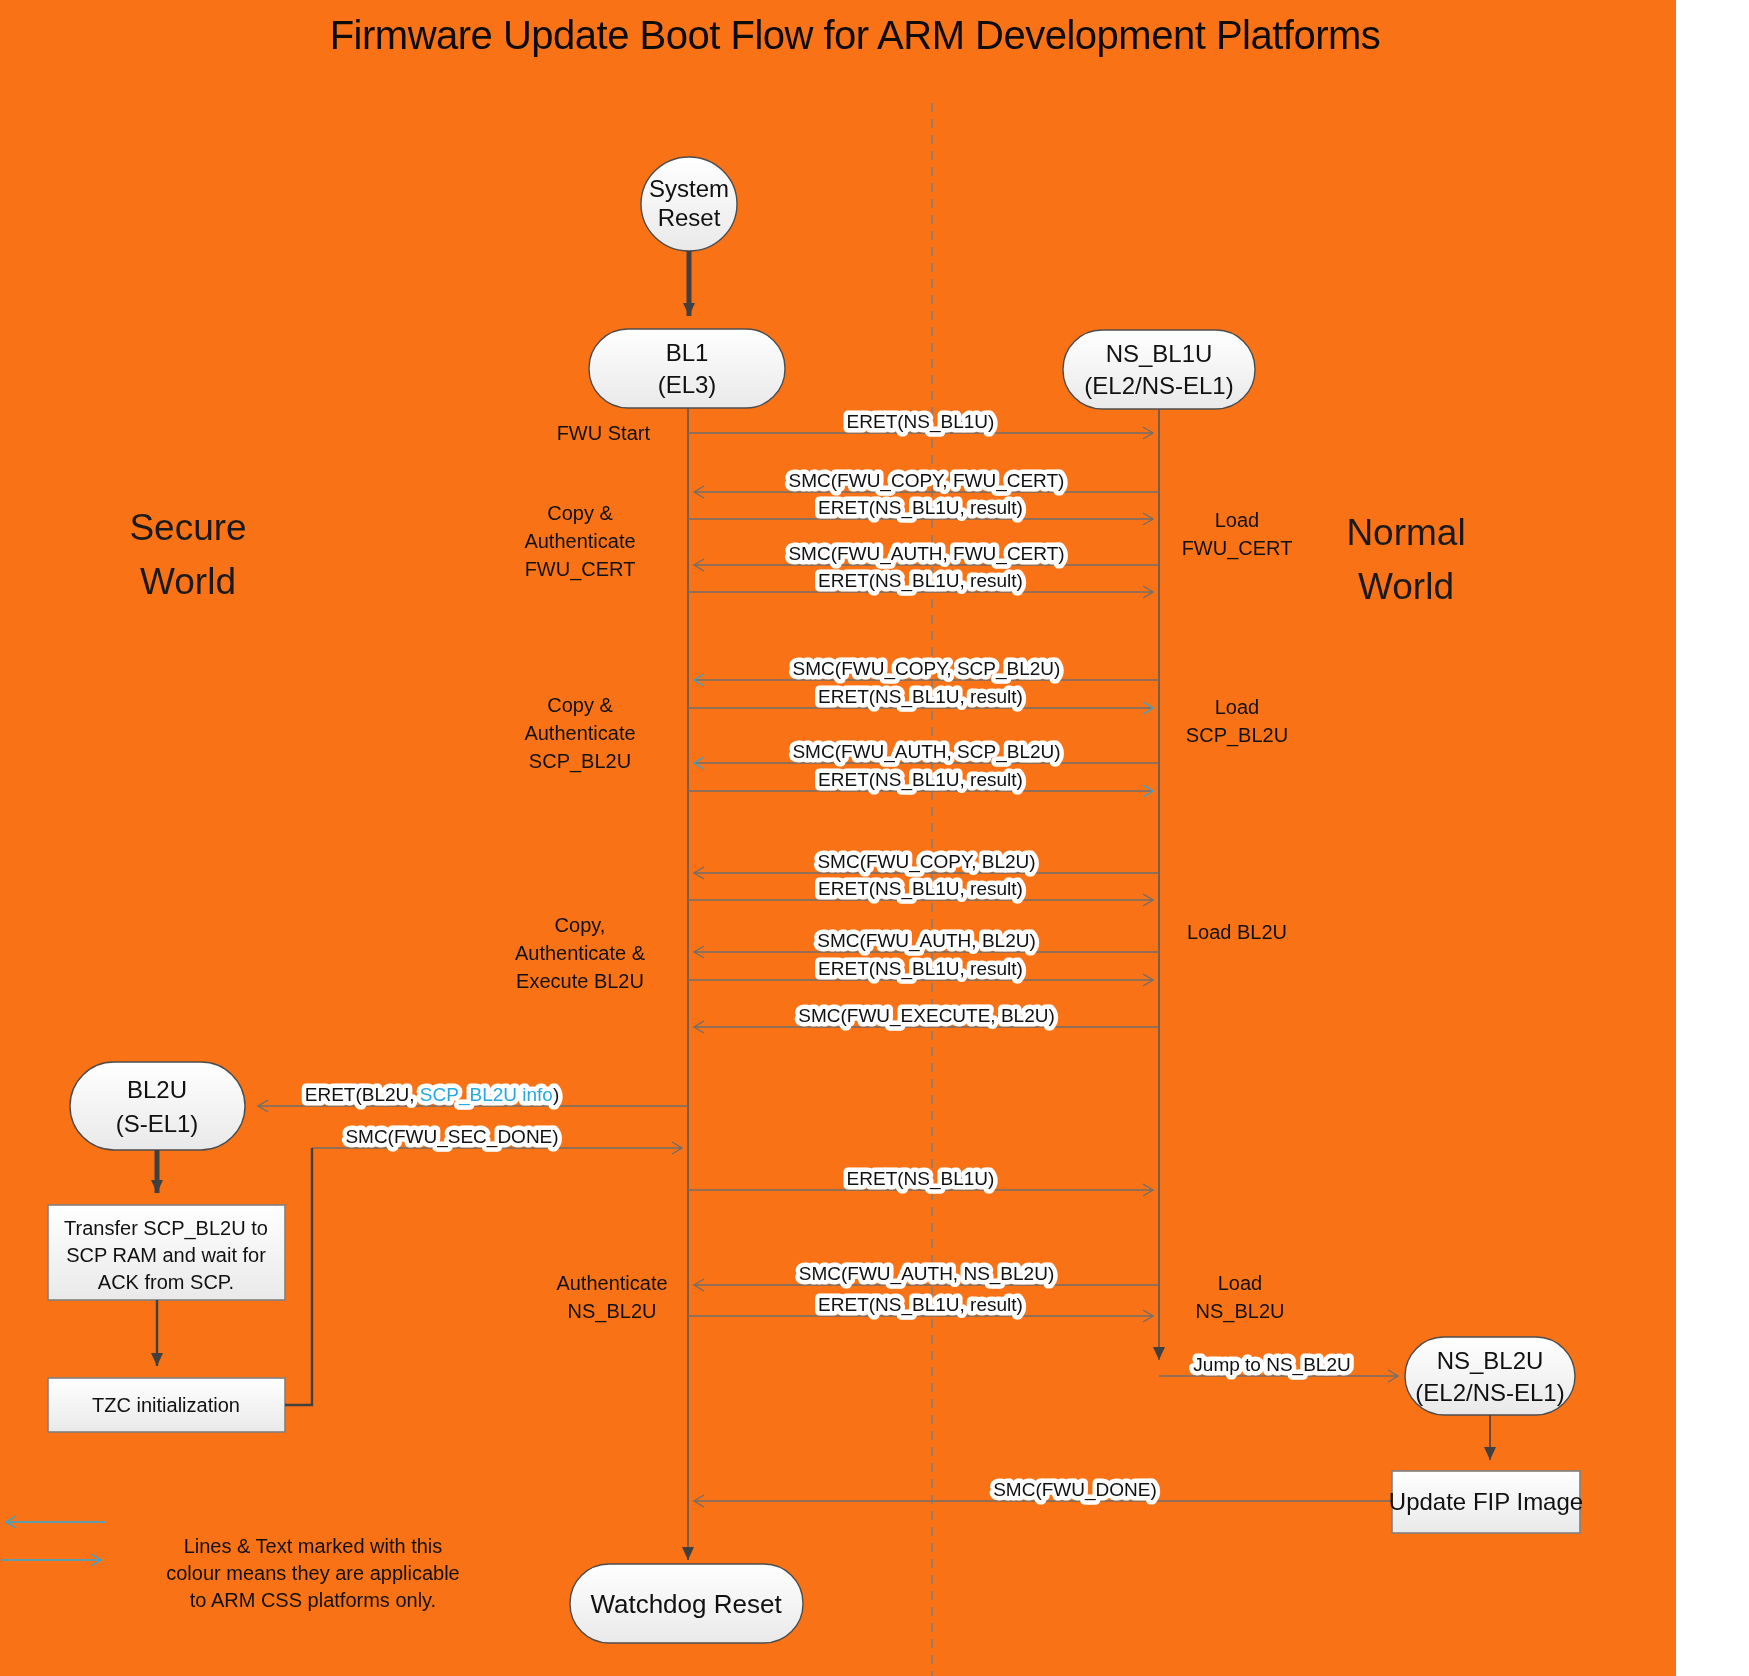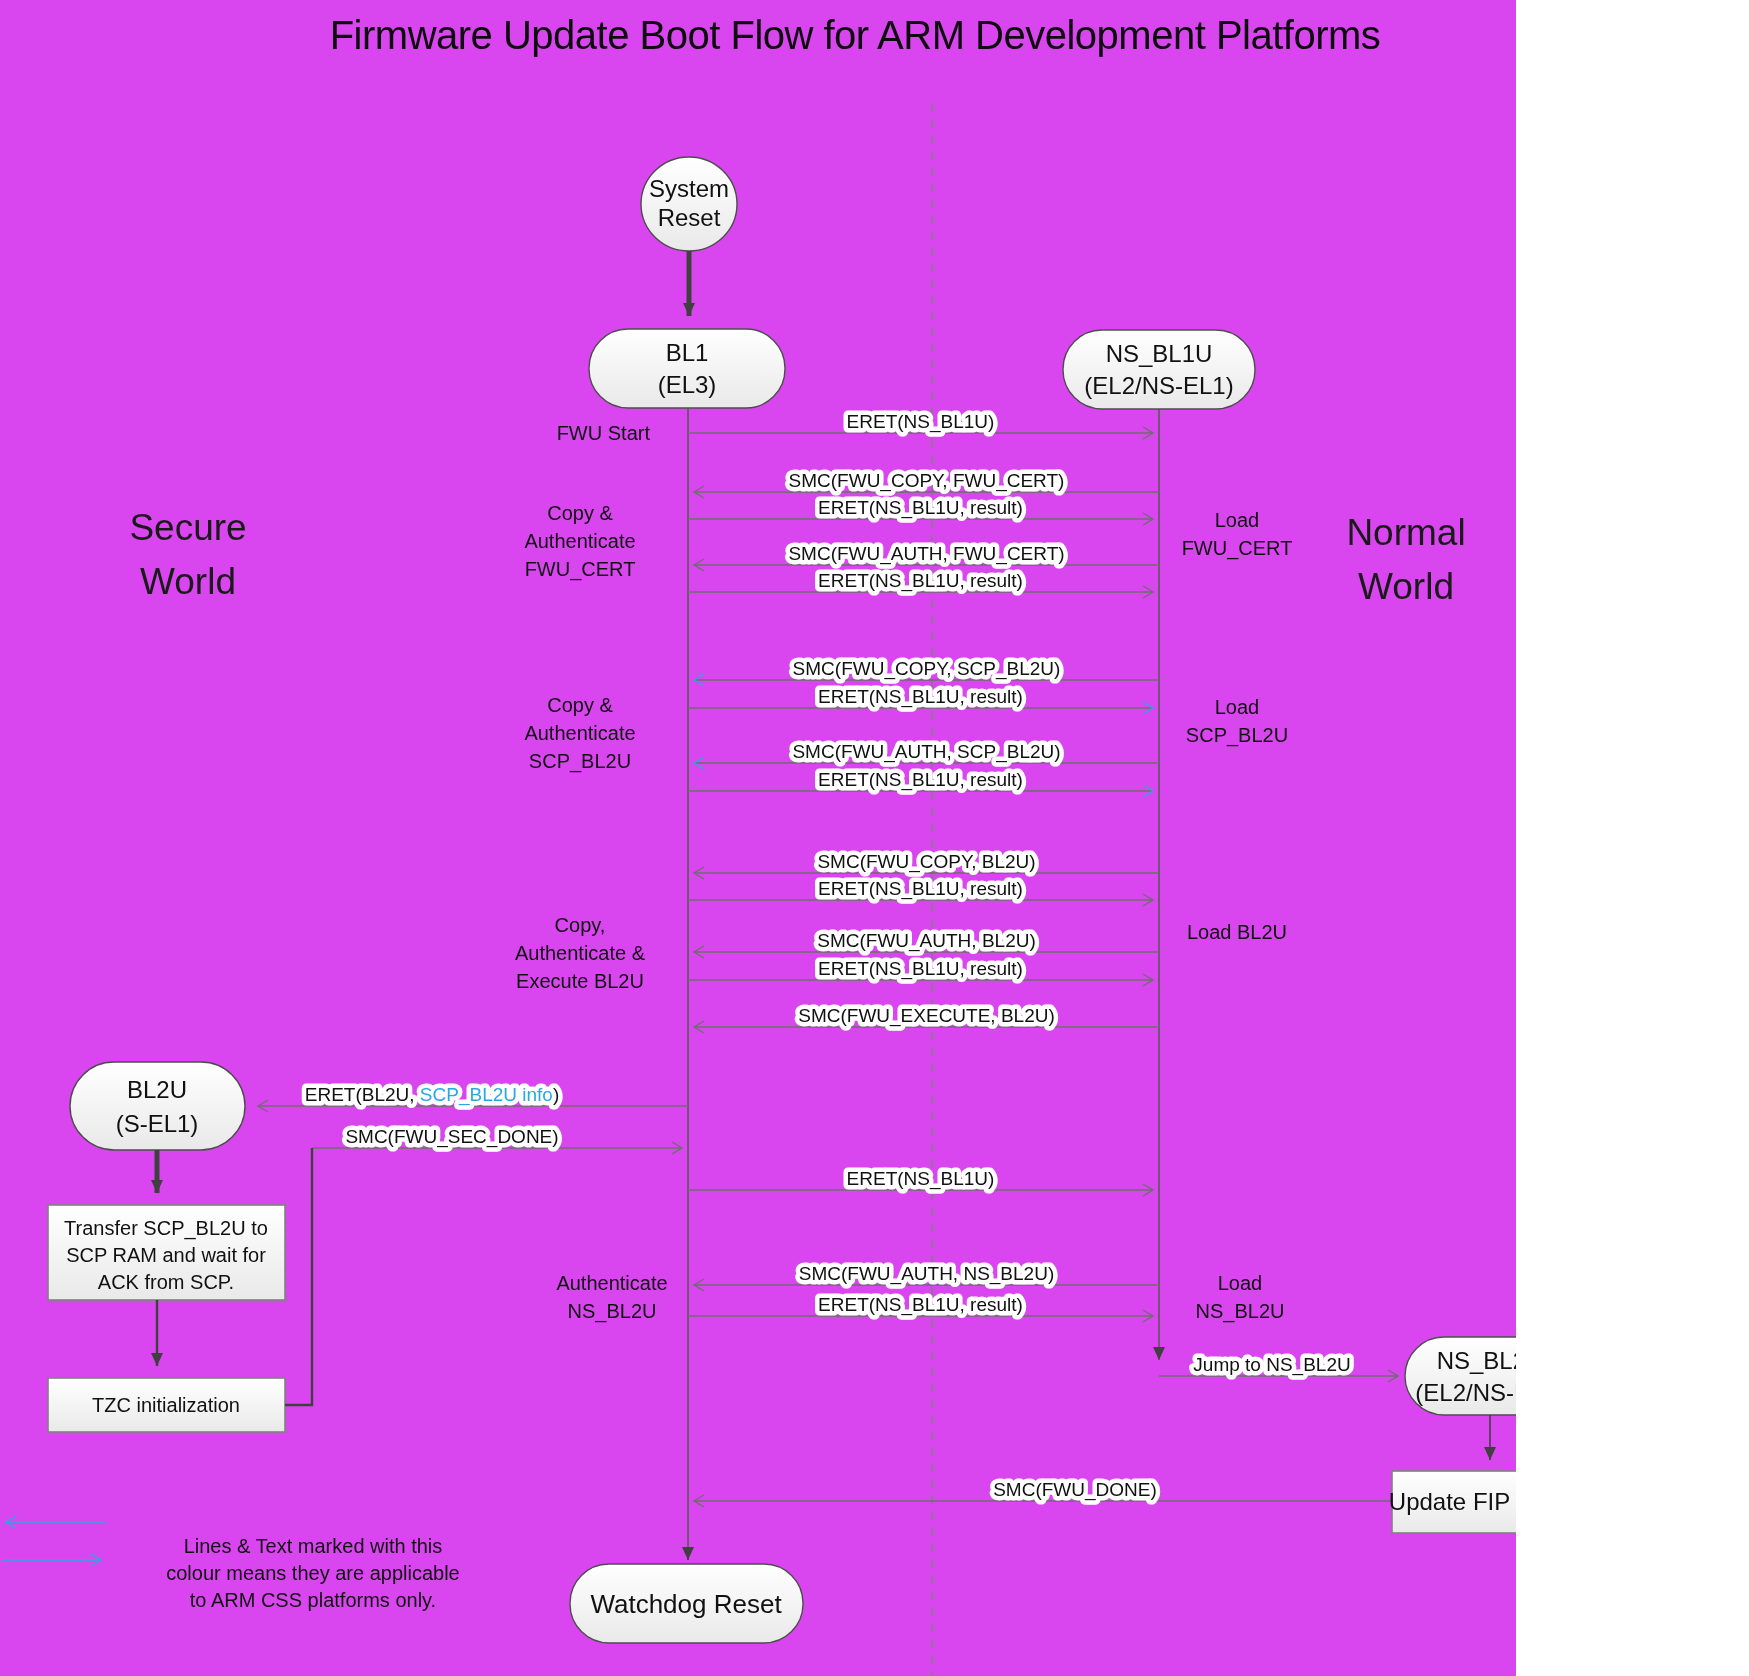--- a/index.html
+++ b/index.html
@@ -1,16 +1,16 @@
 <!DOCTYPE html>
 <html><head>
 <meta charset="utf-8">
 <style>
   html,body{margin:0;padding:0;background:#ffffff;}
-  .page{width:1516px;height:1676px;position:relative;background:#d946ef;overflow:hidden;}
+  .page{width:1676px;height:1676px;position:relative;background:#f97316;overflow:hidden;}
   svg{font-family:"Liberation Sans", sans-serif;}
   text{fill:#111;}
   .title{font-size:40px;letter-spacing:-0.5px;fill:#0d0d0d;}
   .world{font-size:37px;fill:#1a1a1a;}
   .node-label{font-size:24px;fill:#111;}
   .node-label-lg{font-size:26px;fill:#111;}
   .msg-label{font-size:19px;paint-order:stroke;stroke:#ffffff;stroke-width:9px;stroke-linejoin:round;}
   .side-label{font-size:20px;}
   .legend-text{font-size:20px;}
   .lifeline{stroke:#595959;stroke-width:1.6;}

